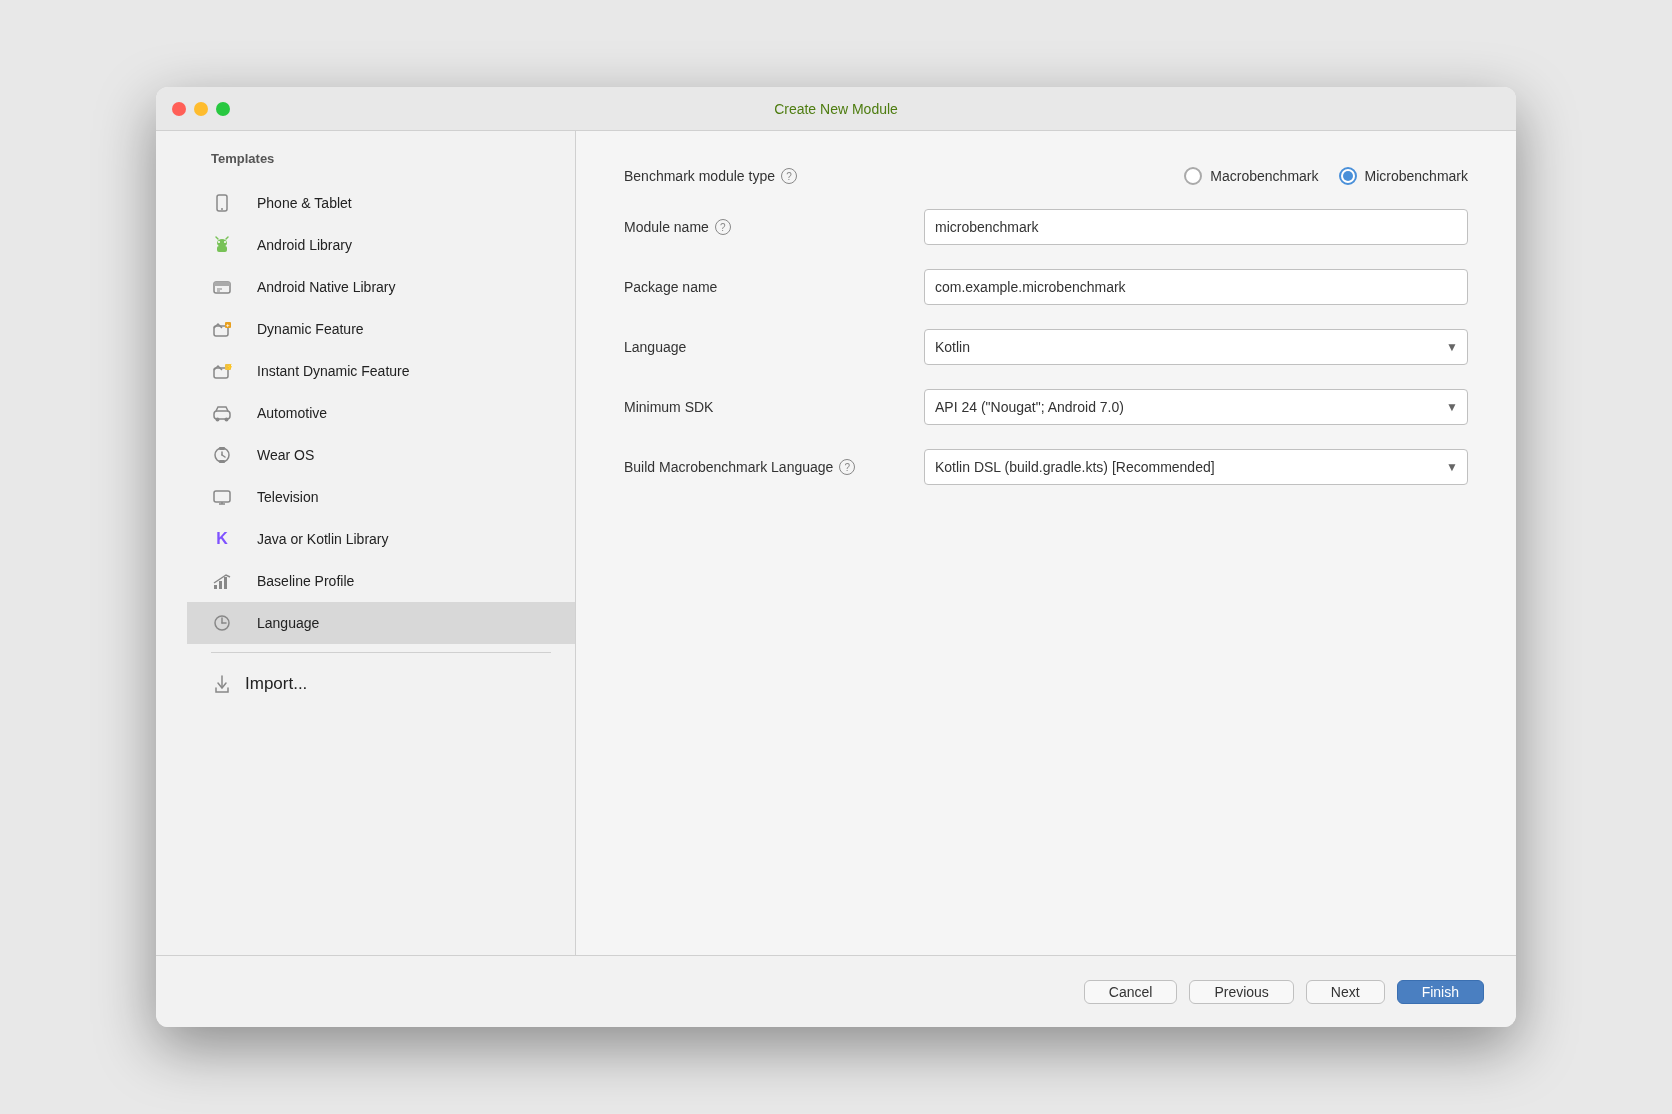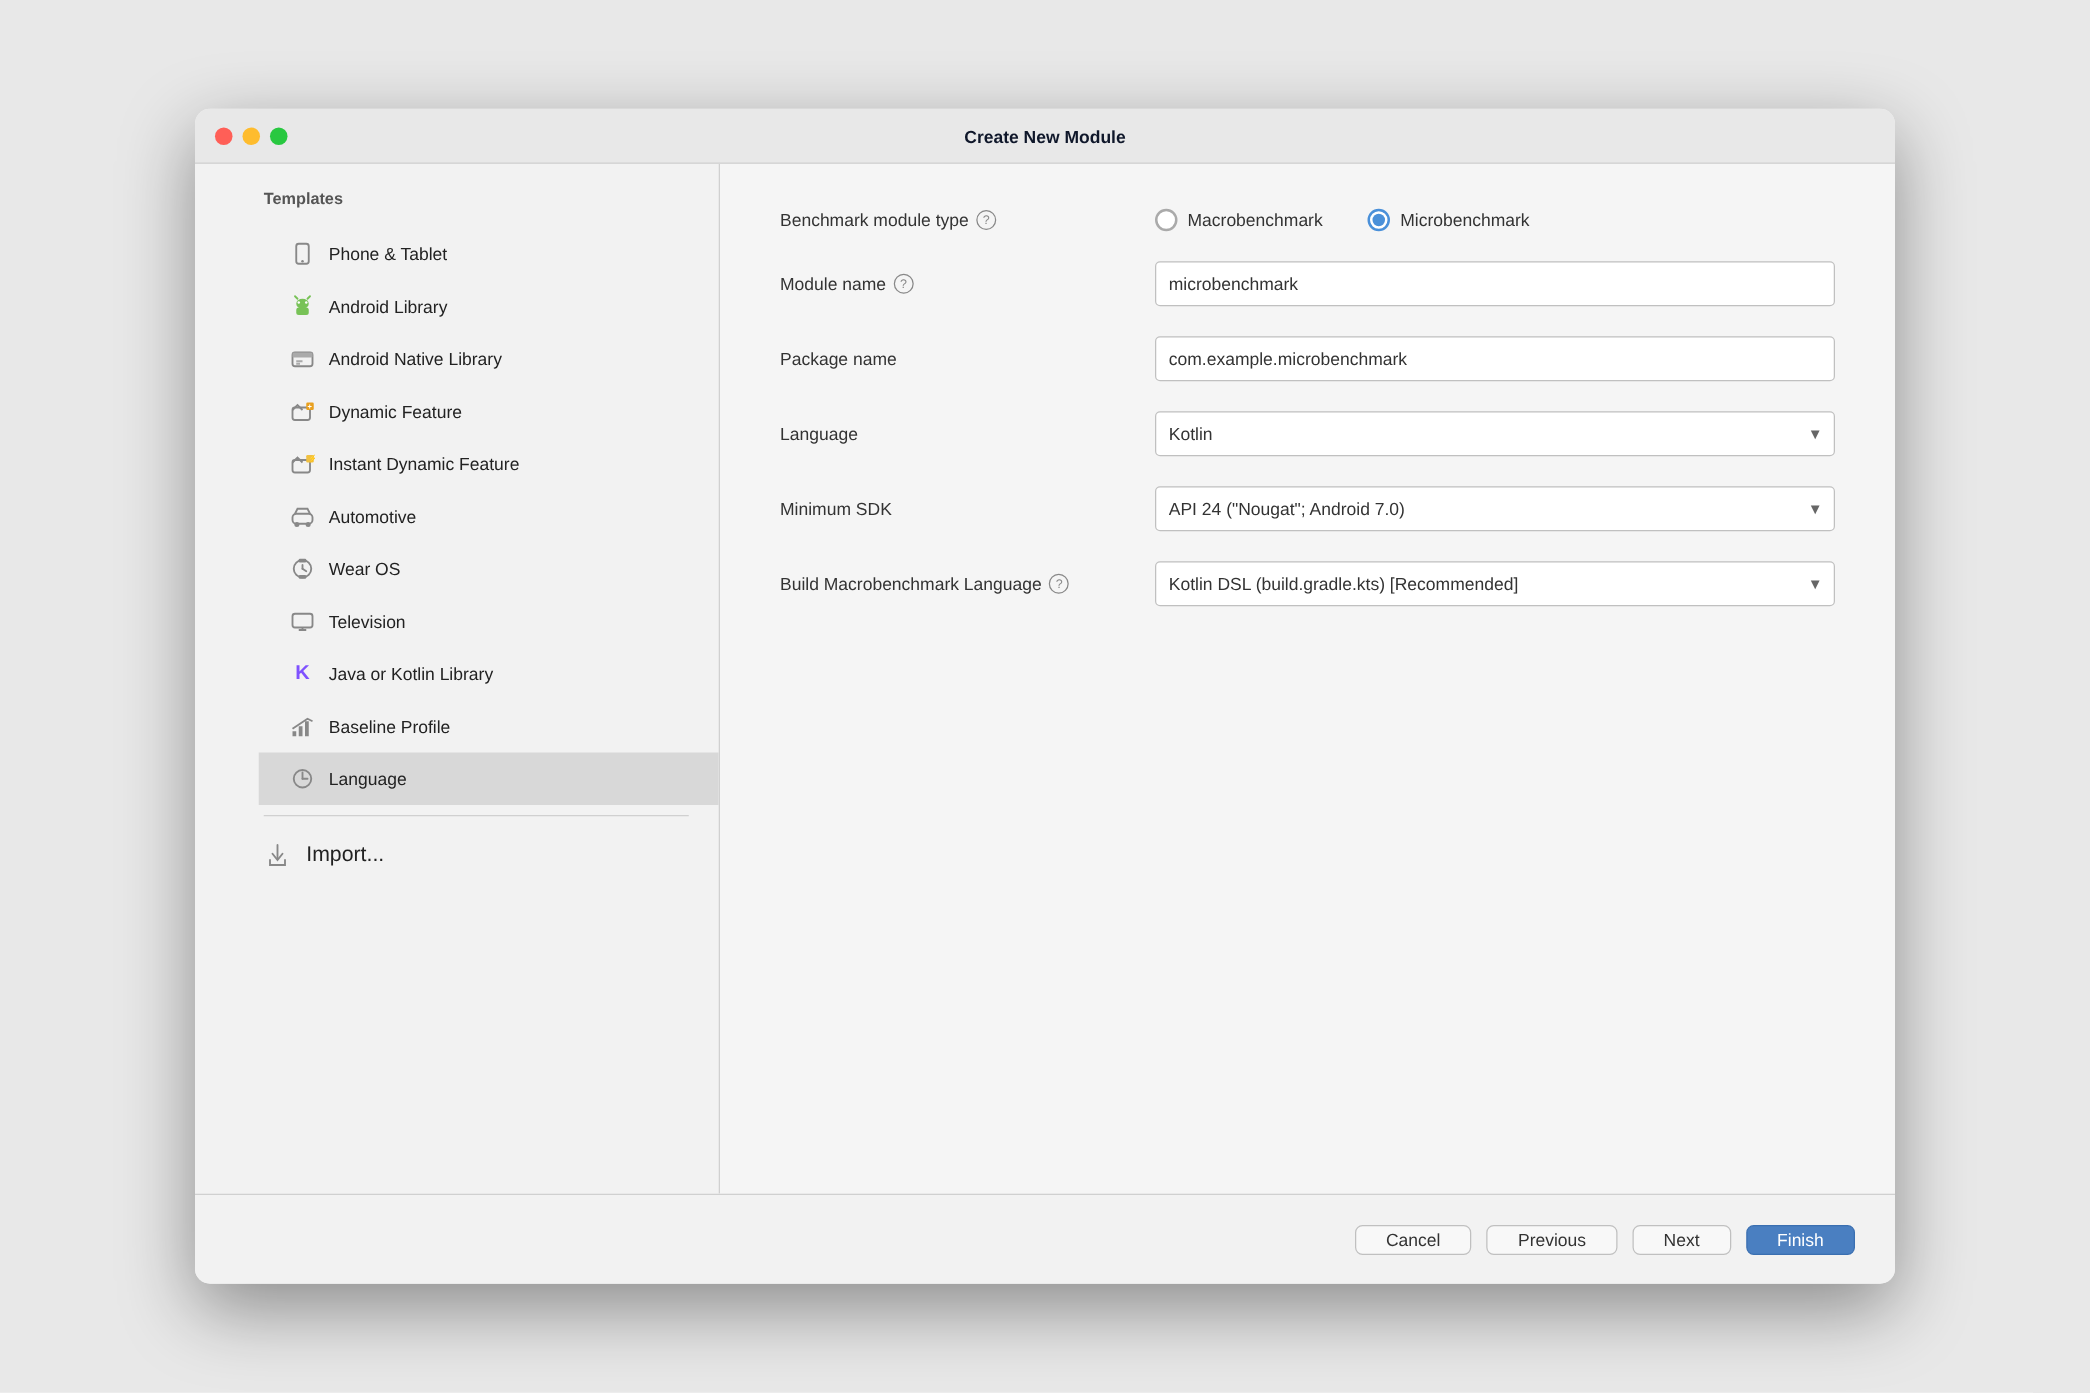--- a/index.html
+++ b/index.html
@@ -44,22 +44,22 @@
       height: 14px;
       border-radius: 50%;
       border: none;
       cursor: pointer;
     }
     .btn-close { background: #ff5f57; }
     .btn-minimize { background: #febc2e; }
     .btn-maximize { background: #28c840; }
     .title-text {
       font-size: 14px;
-      font-weight: 700;
-      color: #0f172a;
+      font-weight: 400;
+      color: #4d7c0f;
     }
     .content {
       display: flex;
       flex: 1;
       overflow: hidden;
     }
     
     .sidebar {
       width: 420px;
       background: #f2f2f2;
@@ -80,22 +80,21 @@
       overflow-y: auto;
       padding: 4px 0;
     }
     .sidebar-item {
       display: flex;
       align-items: center;
       padding: 10px 24px;
       cursor: pointer;
       font-size: 14px;
       color: #222;
-      gap: 10px;
-      margin-left: 20px;
+      gap: 24px;
     }
     .sidebar-item.active {
       background: #d8d8d8;
     }
     .sidebar-icon {
       width: 22px;
       height: 22px;
       flex-shrink: 0;
       display: flex;
       align-items: center;
@@ -148,21 +147,22 @@
       font-size: 10px;
       color: #888;
       cursor: pointer;
     }
     .form-control {
       flex: 1;
     }
     .radio-group {
       display: flex;
       align-items: center;
-      gap: 36px;
+      gap: 20px;
+      justify-content: flex-end;
     }
     .radio-option {
       display: flex;
       align-items: center;
       gap: 8px;
       font-size: 14px;
       color: #333;
       cursor: pointer;
     }
     .radio-outer {

